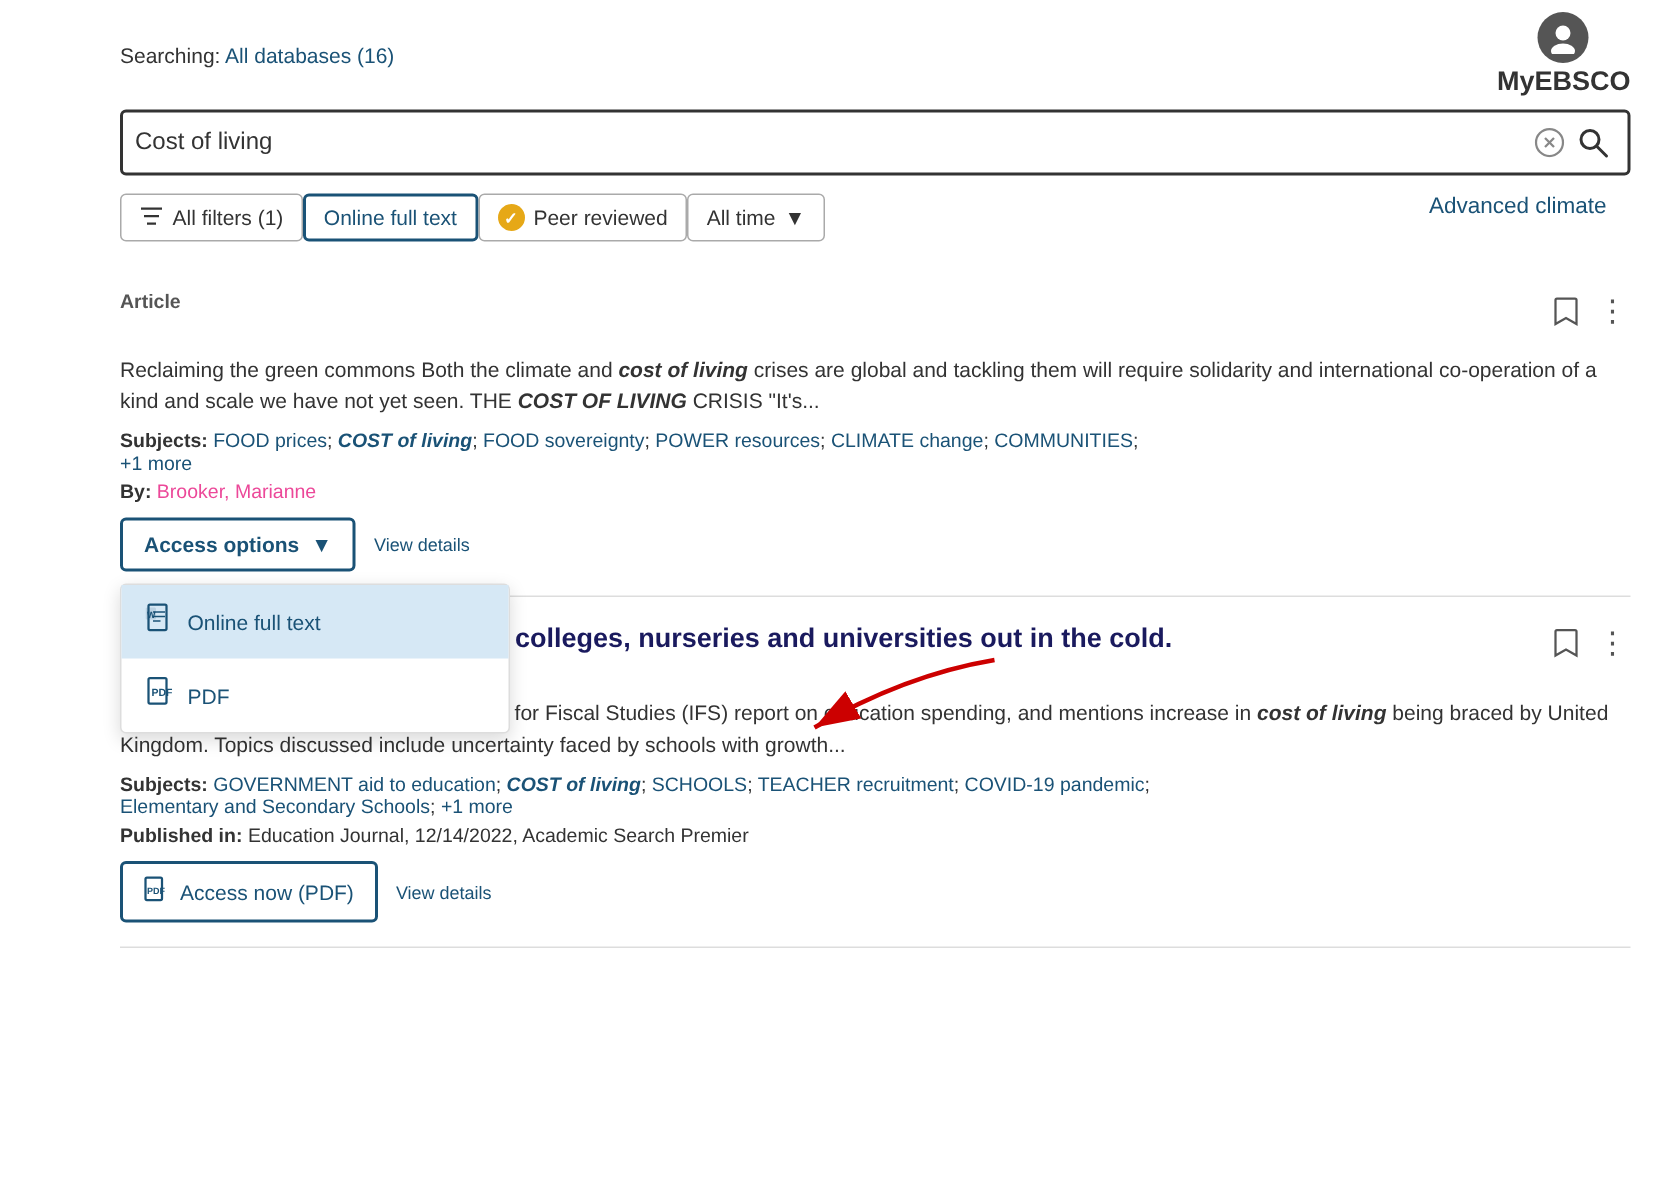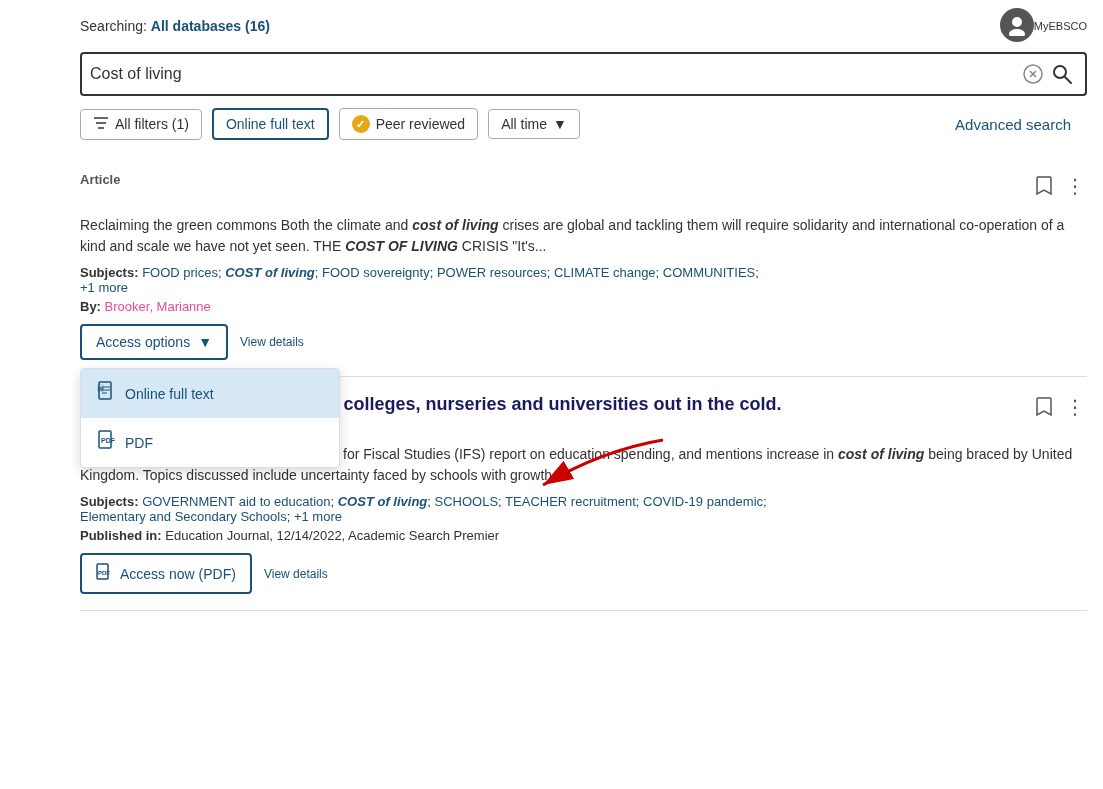--- a/index.html
+++ b/index.html
@@ -18,28 +18,30 @@
       justify-content: space-between;
       padding: 8px 16px 0 80px;
     }
     .searching-label {
       font-size: 14px;
       color: #333;
     }
     .searching-label a {
       color: #1a5276;
       text-decoration: none;
-      font-weight: 700;
+      font-weight: 400;
     }
     .myebsco-btn {
       display: flex;
-      align-items: center;
-      cursor: pointer;
-      font-size: 11px;
-      color: #333;
+      flex-direction: column;
+      align-items: center;
+      cursor: pointer;
+      font-size: 18px;
+      color: #333;
+      font-weight: bold;
     }
     .myebsco-avatar {
       width: 34px;
       height: 34px;
       border-radius: 50%;
       background: #555;
       display: flex;
       align-items: center;
       justify-content: center;
       color: white;
@@ -84,23 +86,21 @@
       border: none;
       cursor: pointer;
       color: #333;
       font-size: 22px;
       display: flex;
       align-items: center;
       padding: 0 4px;
     }
     .filters-row {
       display: flex;
-      align-items: center;
       padding: 12px 16px 0 80px;
-      gap: 10px;
     }
     .filter-btn {
       display: flex;
       align-items: center;
       gap: 6px;
       border: 1px solid #aaa;
       border-radius: 4px;
       padding: 6px 12px;
       background: #fff;
       cursor: pointer;
@@ -252,21 +252,21 @@
       display: flex;
       align-items: center;
       gap: 8px;
       border: 2px solid #1a5276;
       border-radius: 4px;
       padding: 8px 14px;
       background: #fff;
       cursor: pointer;
       font-size: 14px;
       color: #1a5276;
-      font-weight: 400;
+      font-weight: 700;
     }
     .access-now-btn {
       display: flex;
       align-items: center;
       gap: 8px;
       border: 2px solid #1a5276;
       border-radius: 4px;
       padding: 8px 14px;
       background: #fff;
       cursor: pointer;
@@ -376,21 +376,21 @@
     <span>Online full text</span>
   </button>
   <button class="peer-reviewed-btn">
     <span class="peer-badge">✓</span>
     <span>Peer reviewed</span>
   </button>
   <button class="time-filter-btn">
     <span>All time</span>
     <span class="chevron">▼</span>
   </button>
-  <a href="#" class="advanced-search-link">Advanced search</a>
+  <a href="#" class="advanced-search-link">Advanced climate</a>
 </div>
 
 <div class="results-area">
 
   <div class="article-card">
     <div class="card-actions">
       <button class="icon-btn">
         <svg width="18" height="22" viewBox="0 0 18 22">
             <path d="M3 2 h12 a1 1 0 0 1 1 1 v16 l-7-4 -7 4 V3 a1 1 0 0 1 1-1z" fill="none" stroke="#555" stroke-width="1.5"></path>
           </svg>

